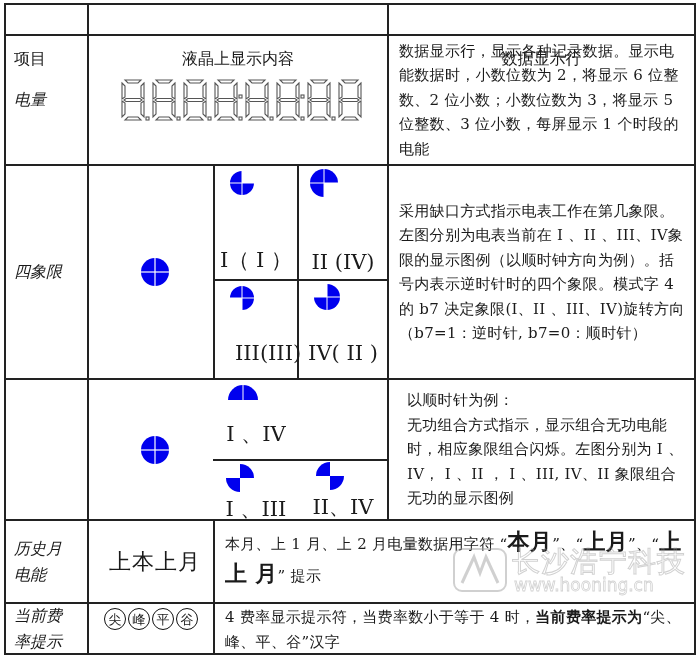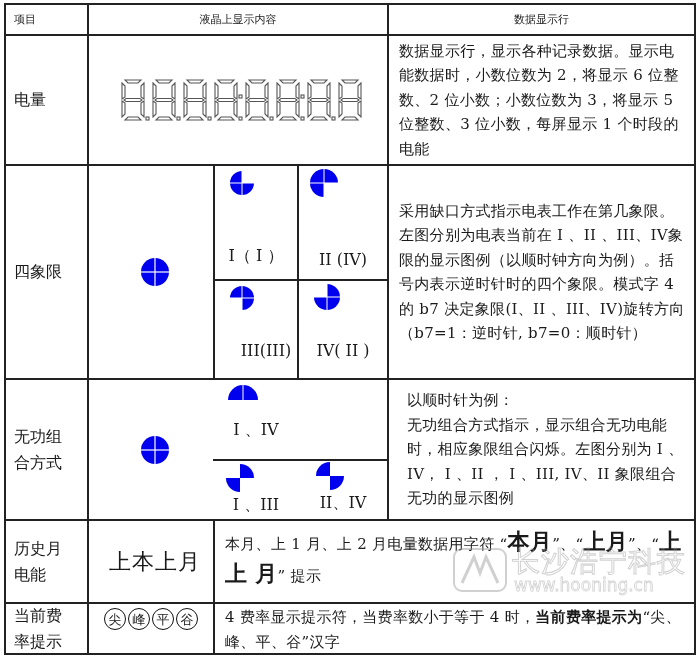--- a/index.html
+++ b/index.html
@@ -3,27 +3,27 @@
 <meta charset="utf-8">
 <style>
   html, body { margin: 0; padding: 0; background: #ffffff; }
   body { width: 700px; height: 658px; position: relative; overflow: hidden;
          font-family: "DejaVu Serif", "Liberation Serif", serif; color: #1a1a1a; }
   .tbl { position: absolute; left: 4px; top: 3px; width: 692px; height: 652px; }
   .line { position: absolute; background: #222; }
   .h { height: 2px; }
   .v { width: 2px; }
   .cell { position: absolute; box-sizing: border-box; display: flex; align-items: center; }
-  .hdr { justify-content: center; font-size: 11px; }
-  .item { padding-left: 8px; font-size: 16px; line-height: 26px; }
+  .hdr { justify-content: center; font-size: 16px; margin-top: 40px; }
+  .item { padding-left: 8px; font-size: 16px; line-height: 26px; font-style: italic; }
   .desc { padding: 0 6px 0 10px; font-size: 15px; line-height: 24.5px; letter-spacing: 0.3px; }
   .center { justify-content: center; padding-left: 8px; }
   .sub { position: absolute; box-sizing: border-box; text-align: center; font-size: 15px; }
   .qicon { position: absolute; }
-  .lbl { position: absolute; left: 0; right: 0; font-size: 16px; }
+  .lbl { position: absolute; left: 0; right: 0; font-size: 21px; }
   .big { font-family: "DejaVu Sans", "Liberation Sans", sans-serif; font-weight: bold; font-size: 22px; }
   .bold { font-weight: bold; }
   .rate-icons { display: flex; gap: 2px; position: absolute; top: 4px; left: 0; right: 0; justify-content: center; }
   .rate { width: 22px; height: 22px; border: 1.6px solid #111; border-radius: 50%; box-sizing: border-box;
           display: flex; align-items: center; justify-content: center; font-family: "DejaVu Sans", sans-serif; font-size: 13px; line-height: 1; }
   .watermark { position: absolute; left: 452px; top: 545px; width: 240px; height: 50px; opacity: 0.45; pointer-events: none; }
   .wm-text1 { position: absolute; left: 60px; top: -2px; font-family: "DejaVu Sans", sans-serif; font-size: 28px; color: #9a9a9a; letter-spacing: 1px;
               -webkit-text-stroke: 1px #9a9a9a; color: transparent; }
   .wm-text2 { position: absolute; left: 62px; top: 30px; font-family: "DejaVu Sans", sans-serif; font-size: 17px; color: transparent; -webkit-text-stroke: 0.8px #9a9a9a; }
 </style>
@@ -171,21 +171,20 @@
       <path d="M14 14 L14 1 A13 13 0 0 1 27 14 Z" fill="#0000ee"></path>
       <path d="M14 14 L1 14 A13 13 0 0 0 14 27 Z" fill="#0000ee"></path>
       <path d="M14 14 L14 27 A13 13 0 0 0 27 14 Z" fill="#0000ee"></path>
       <line x1="14" y1="1" x2="14" y2="27" stroke="#fff" stroke-width="1"></line>
         <line x1="1" y1="14" x2="27" y2="14" stroke="#fff" stroke-width="1"></line>
     </svg>
     <div class="lbl" style="top:60px;">IV( II )</div>
   </div>
   <div class="cell desc" style="left:385px;top:163px;width:305px;height:212px;">采用缺口方式指示电表工作在第几象限。左图分别为电表当前在 I 、II 、III、IV象限的显示图例（以顺时钟方向为例）。括号内表示逆时针时的四个象限。模式字 4 的 b7 决定象限(I、II 、III、IV)旋转方向（b7=1：逆时针, b7=0：顺时针）</div>
 
-  <div class="cell item" style="left:2px;top:377px;width:70px;height:139px;">无功组合方式</div>
   <div class="cell center" style="left:85px;top:377px;width:124px;height:139px;">
     <svg width="30" height="30" viewBox="0 0 30 30">
       <circle cx="15" cy="15" r="14" fill="#0000ee"></circle>
       <line x1="15" y1="1" x2="15" y2="29" stroke="#fff" stroke-width="1.2"></line>
       <line x1="1" y1="15" x2="29" y2="15" stroke="#fff" stroke-width="1.2"></line>
     </svg>
   </div>
   <div class="sub" style="left:211px;top:377px;width:82px;height:79px;">
     <svg class="qicon" style="left:12px;top:4px;" width="32" height="32" viewBox="0 0 32 32">
       <path d="M16 16 L16 1 A15 15 0 0 0 1 16 Z" fill="#0000ee"></path>

